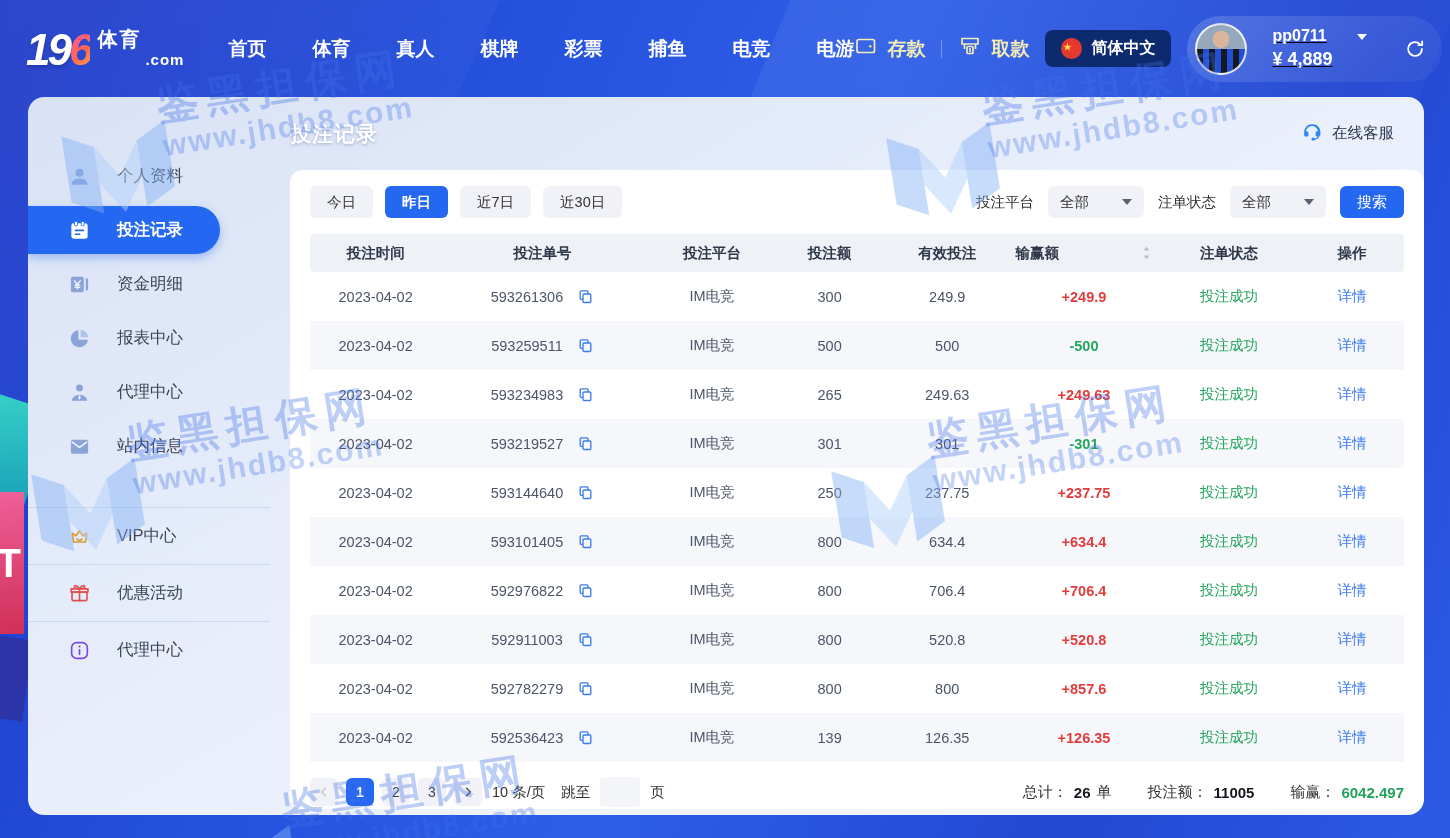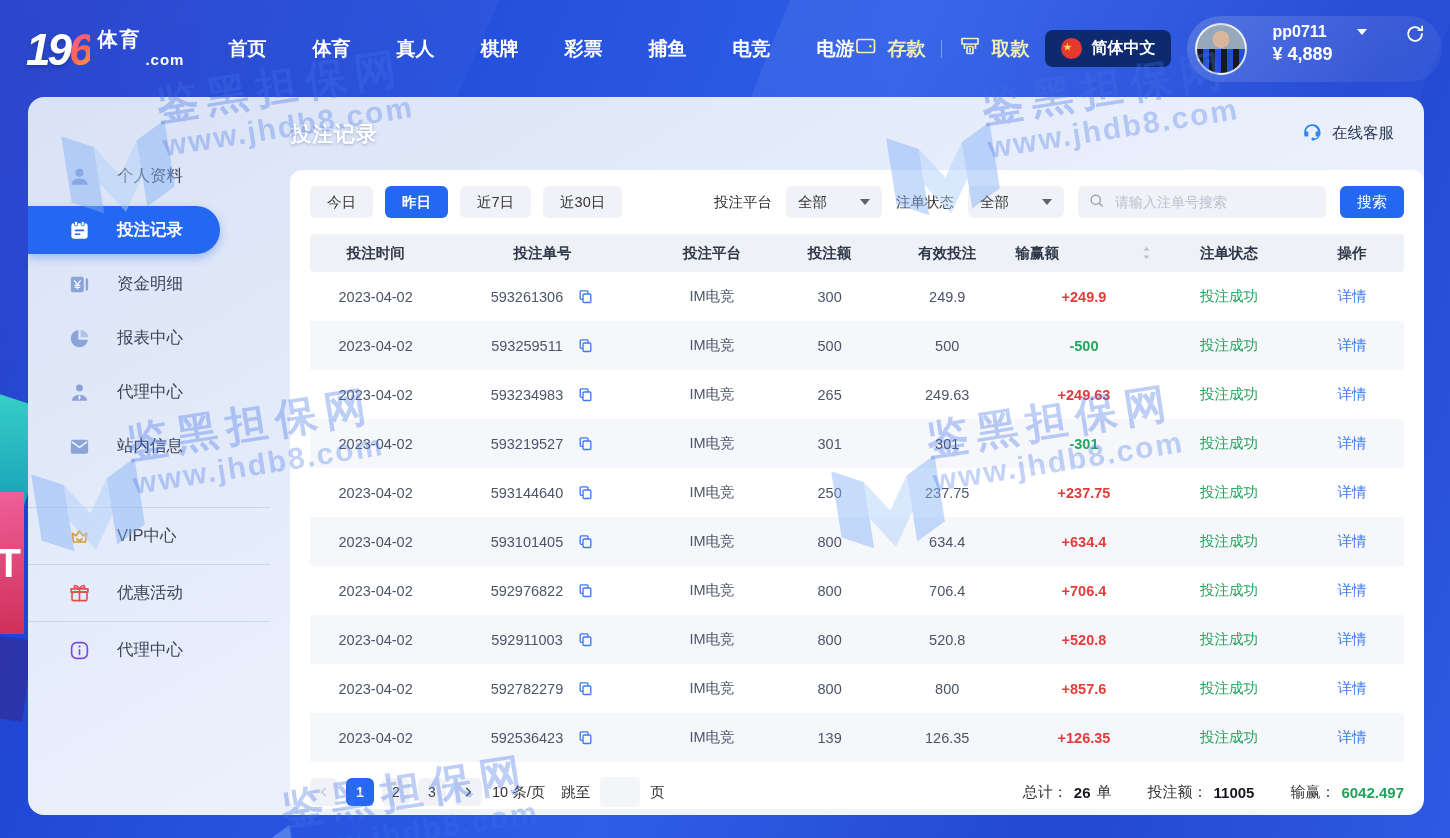--- a/index.html
+++ b/index.html
@@ -21,21 +21,21 @@
   .logo-cn{font-size:20px;font-weight:800;letter-spacing:2px;}
   .logo-com{font-size:15px;font-weight:700;margin-top:3px;letter-spacing:1px;margin-left:48px;}
   .nav-links{display:flex;gap:46px;margin-left:14px;}
   .nav-link{color:#fff;font-size:19px;font-weight:600;cursor:pointer;white-space:nowrap;}
   .top-right{margin-left:auto;display:flex;align-items:center;gap:16px;}
   .wallet-btn{display:flex;align-items:center;gap:9px;color:#f3ecb4;font-size:19px;font-weight:600;cursor:pointer;white-space:nowrap;}
   .wallet-btn svg{width:24px;height:24px;}
   .top-divider{width:1px;height:18px;background:rgba(255,255,255,.35);}
   .lang-pill{display:flex;align-items:center;gap:9px;background:#0d2a6e;border-radius:8px;padding:8px 16px;color:#fff;font-size:16px;font-weight:600;cursor:pointer;white-space:nowrap;}
   .flag-icon{width:21px;height:21px;display:flex;}
-  .user-pill{display:flex;background:linear-gradient(135deg,rgba(255,255,255,.17),rgba(255,255,255,.04));border-radius:34px;padding:7px 16px 7px 8px;gap:25px;}
+  .user-pill{display:flex;align-items:center;background:linear-gradient(135deg,rgba(255,255,255,.17),rgba(255,255,255,.04));border-radius:34px;padding:7px 16px 7px 8px;gap:25px;text-decoration:underline;}
   .avatar{width:48px;height:48px;border-radius:50%;border:2px solid rgba(255,255,255,.85);flex:none;cursor:pointer;
     background:
       radial-gradient(circle at 50% 30%, #d9b59b 0 20%, rgba(0,0,0,0) 21%),
       linear-gradient(180deg,#96a8bc 0 50%,rgba(0,0,0,0) 50%),
       repeating-linear-gradient(90deg,#151a22 0 6px,#234fd8 6px 12px);
   }
   .user-meta{display:flex;flex-direction:column;line-height:1.15;color:#fff;}
   .user-name-row{display:flex;align-items:center;justify-content:space-between;gap:30px;font-size:16px;font-weight:700;}
   .caret-down{width:0;height:0;border-left:5px solid transparent;border-right:5px solid transparent;border-top:6px solid #fff;cursor:pointer;}
   .user-balance{font-size:18px;font-weight:700;margin-top:3px;}
@@ -315,27 +315,20 @@
           <span class="f-label">投注平台</span>
           <div class="select">
             <span>全部</span>
             <span class="sel-caret"></span>
           </div>
           <span class="f-label">注单状态</span>
           <div class="select">
             <span>全部</span>
             <span class="sel-caret"></span>
           </div>
-          <div class="search-box">
-            <span><svg viewBox="0 0 24 24" fill="none" stroke="#9aa3b5" stroke-width="2" stroke-linecap="round">
-                  <circle cx="11" cy="11" r="6.5"></circle>
-                  <path d="M16 16l4.2 4.2"></path>
-                </svg></span>
-            <input type="text" placeholder="请输入注单号搜索" style="">
-          </div>
           <button class="search-btn">搜索</button>
         </div>
       </div>
 
       <div class="thead" id="table-head">
           <div class="th c-time">投注时间</div>
           <div class="th c-order">投注单号</div>
           <div class="th c-plat">投注平台</div>
           <div class="th c-bet">投注额</div>
           <div class="th c-valid">有效投注</div>

